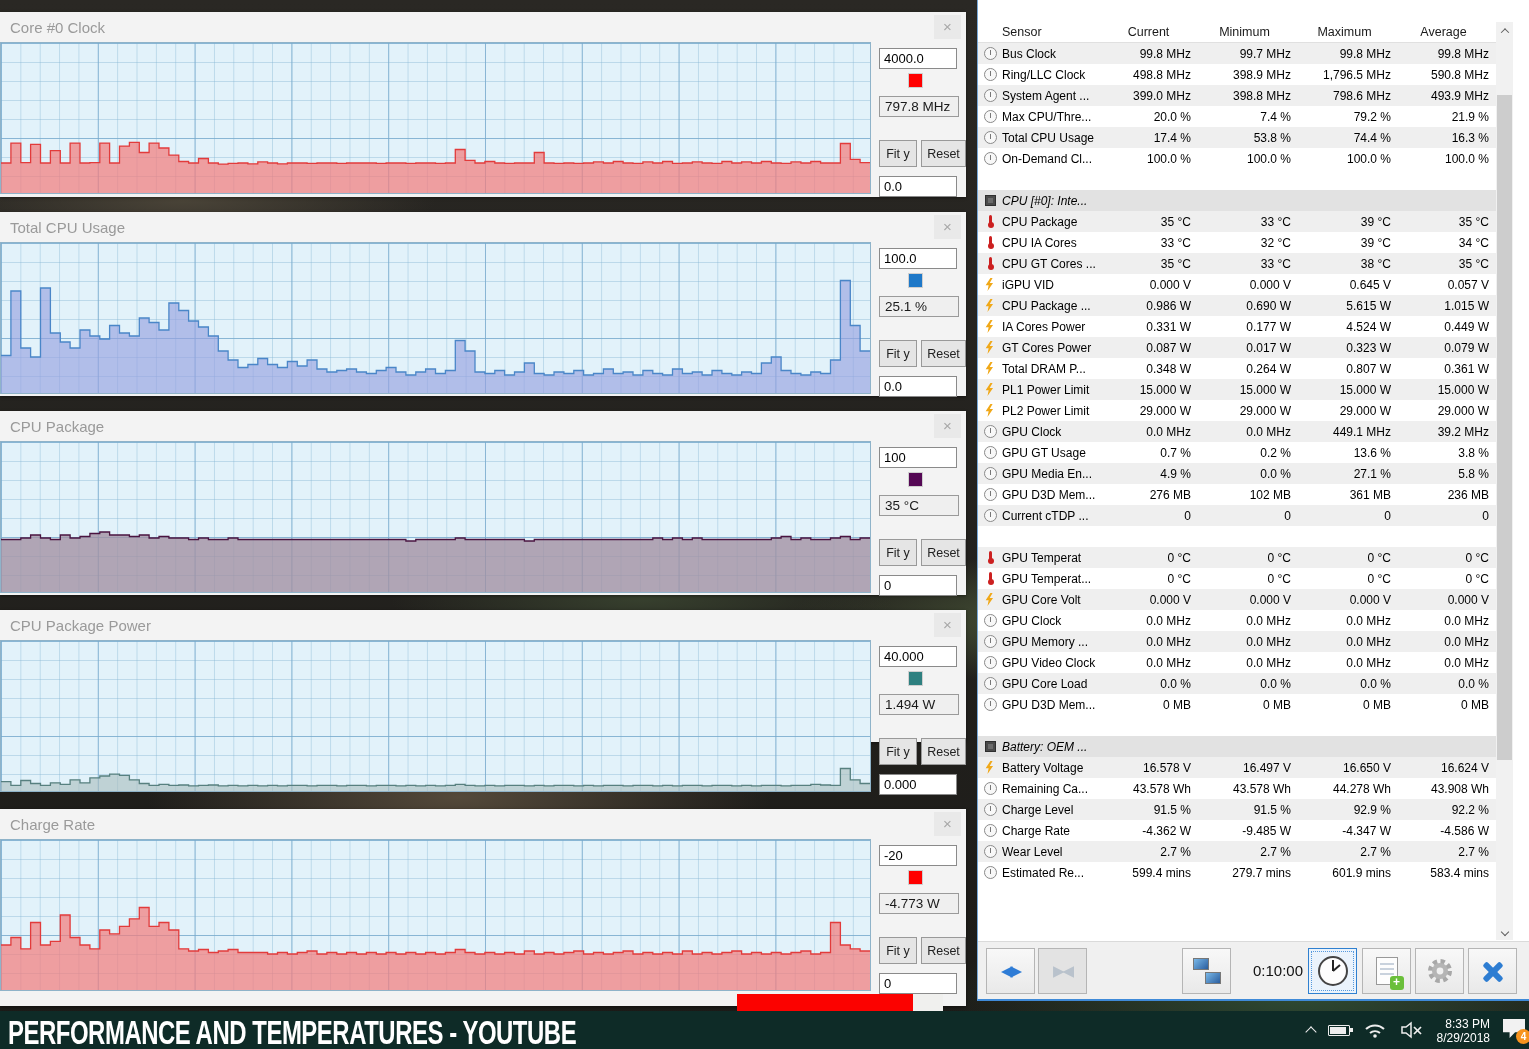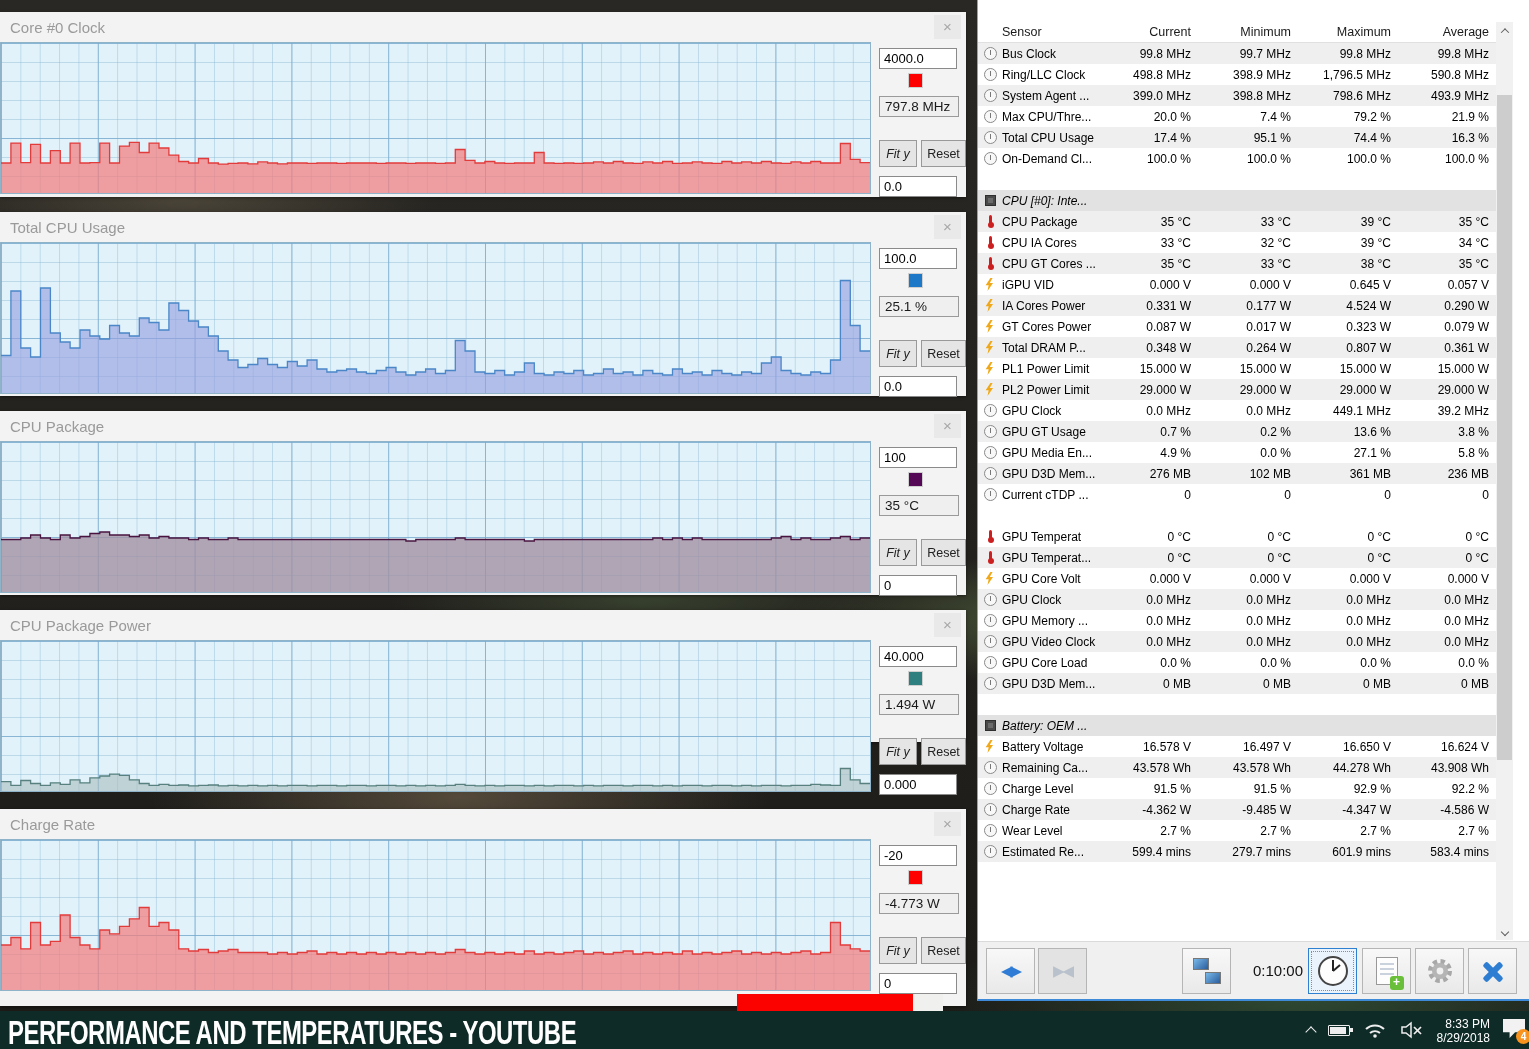--- a/index.html
+++ b/index.html
@@ -29,32 +29,32 @@
       linear-gradient(to bottom, rgba(130,180,210,.40) 1px, rgba(0,0,0,0) 1px);
     background-size:96.8px 95px,96.8px 95px,19.36px 19px,19.36px 19px;
   }
   .chart svg { position:absolute; left:0; top:0; }
   .ctrl { position:absolute; left:871px; top:0; right:0; bottom:0; }
   .cinput { position:absolute; left:8px; width:78px; height:21px; border:1px solid #8a8a8a; background:#fff; font-size:13px; padding:0 4px; font-family:"Liberation Sans",sans-serif; }
   .ci-top{top:36px;} .ci-bot{top:164px;}
   .swatch { position:absolute; left:37px; top:61px; width:15px; height:15px; border:1px solid #cfcfcf; }
   .readout { position:absolute; left:8px; top:84px; width:80px; height:21px; background:#efefef; border:1px solid #9a9a9a; font-size:13.5px; line-height:19px; padding-left:5px; color:#1a1a1a; }
   .pbtn { position:absolute; top:128px; height:27px; background:#e5e5e5; border:1px solid #999; font-size:12.5px; font-family:"Liberation Sans",sans-serif; color:#222; }
-  .fity{left:8px;width:38px;font-style:italic;} .resetb{left:50px;width:45px;}
+  .fity{left:8px;width:38px;} .resetb{left:50px;width:45px;}
   
   #hwinfo { position:absolute; left:977px; top:0; width:552px; height:1001px; background:#fff; border-left:1px solid #78a8d8; border-bottom:2px solid #3f8ad8; }
   .hw-titlebar { position:absolute; top:0; left:0; right:0; height:13px; background:#fff; overflow:hidden; }
   .hw-ticon { position:absolute; left:5px; top:0; width:14px; height:11px; background:#2d4a78;
     background-image:linear-gradient(90deg, rgba(0,0,0,0) 2px,#6fc04a 2px 4px, rgba(0,0,0,0) 4px 6px,#e8b23a 6px 8px, rgba(0,0,0,0) 8px 10px,#cc4444 10px 12px, rgba(0,0,0,0) 12px); }
   .hw-title { position:absolute; left:24px; top:-3px; font-size:12.5px; color:#111; white-space:nowrap; }
   .hw-max { position:absolute; left:448px; top:1px; width:11px; height:10px; border:1.5px solid #333; }
   .hw-close { position:absolute; left:492px; top:-4px; font-size:16px; color:#333; }
   .hw-close::before { content:"\00d7"; }
   .hw-header { position:absolute; top:22px; left:0; width:518px; height:21px; display:grid; grid-template-columns:24px 104px 92px 100px 100px 98px; align-items:center; font-size:12.5px; color:#1a1a1a; border-bottom:1px solid #e0e0e0; }
-  .hw-header span:nth-child(n+3){ text-align:right; padding-right:7px; }
+  .hw-header span:nth-child(n+3){ text-align:center; padding-right:7px; }
   #hw-rows { position:absolute; top:43px; left:0; width:518px; height:897px; overflow:hidden; }
   .hw-row { height:21px; display:grid; grid-template-columns:24px 104px 92px 100px 100px 98px; align-items:center; font-size:12px; color:#000000; }
   .hw-row:nth-child(odd){ background:#efefef; }
   .hw-row.blank { background:#fff; }
   .hw-row.section { background:#e2e2e2; font-style:italic; }
   .rlabel{ overflow:hidden; white-space:nowrap; }
   .rval{ text-align:right; padding-right:7px; overflow:hidden; white-space:nowrap; }
   .ric { position:relative; width:13px; height:13px; margin-left:6px; }
   .ric.clock { border-radius:50%; border:1.5px solid #8a8a8a; background:#f8f8f8; }
   .ric.clock::after{ content:""; position:absolute; left:4.5px; top:2px; width:1.5px; height:4.5px; background:#777; }
@@ -239,21 +239,21 @@
           <span class="rlabel">Max CPU/Thre...</span>
           <span class="rval">20.0 %</span>
           <span class="rval">7.4 %</span>
           <span class="rval">79.2 %</span>
           <span class="rval">21.9 %</span>
         </div>
         <div class="hw-row sensor">
           <span class="ric clock"></span>
           <span class="rlabel">Total CPU Usage</span>
           <span class="rval">17.4 %</span>
-          <span class="rval">95.1 %</span>
+          <span class="rval">53.8 %</span>
           <span class="rval">74.4 %</span>
           <span class="rval">16.3 %</span>
         </div>
         <div class="hw-row sensor">
           <span class="ric clock"></span>
           <span class="rlabel">On-Demand Cl...</span>
           <span class="rval">100.0 %</span>
           <span class="rval">100.0 %</span>
           <span class="rval">100.0 %</span>
           <span class="rval">100.0 %</span>
@@ -294,25 +294,33 @@
         <div class="hw-row sensor">
           <span class="ric bolt"></span>
           <span class="rlabel">iGPU VID</span>
           <span class="rval">0.000 V</span>
           <span class="rval">0.000 V</span>
           <span class="rval">0.645 V</span>
           <span class="rval">0.057 V</span>
         </div>
         <div class="hw-row sensor">
           <span class="ric bolt"></span>
+          <span class="rlabel">CPU Package ...</span>
+          <span class="rval">0.986 W</span>
+          <span class="rval">0.690 W</span>
+          <span class="rval">5.615 W</span>
+          <span class="rval">1.015 W</span>
+        </div>
+        <div class="hw-row sensor">
+          <span class="ric bolt"></span>
           <span class="rlabel">IA Cores Power</span>
           <span class="rval">0.331 W</span>
           <span class="rval">0.177 W</span>
           <span class="rval">4.524 W</span>
-          <span class="rval">0.290 W</span>
+          <span class="rval">0.449 W</span>
         </div>
         <div class="hw-row sensor">
           <span class="ric bolt"></span>
           <span class="rlabel">GT Cores Power</span>
           <span class="rval">0.087 W</span>
           <span class="rval">0.017 W</span>
           <span class="rval">0.323 W</span>
           <span class="rval">0.079 W</span>
         </div>
         <div class="hw-row sensor">

